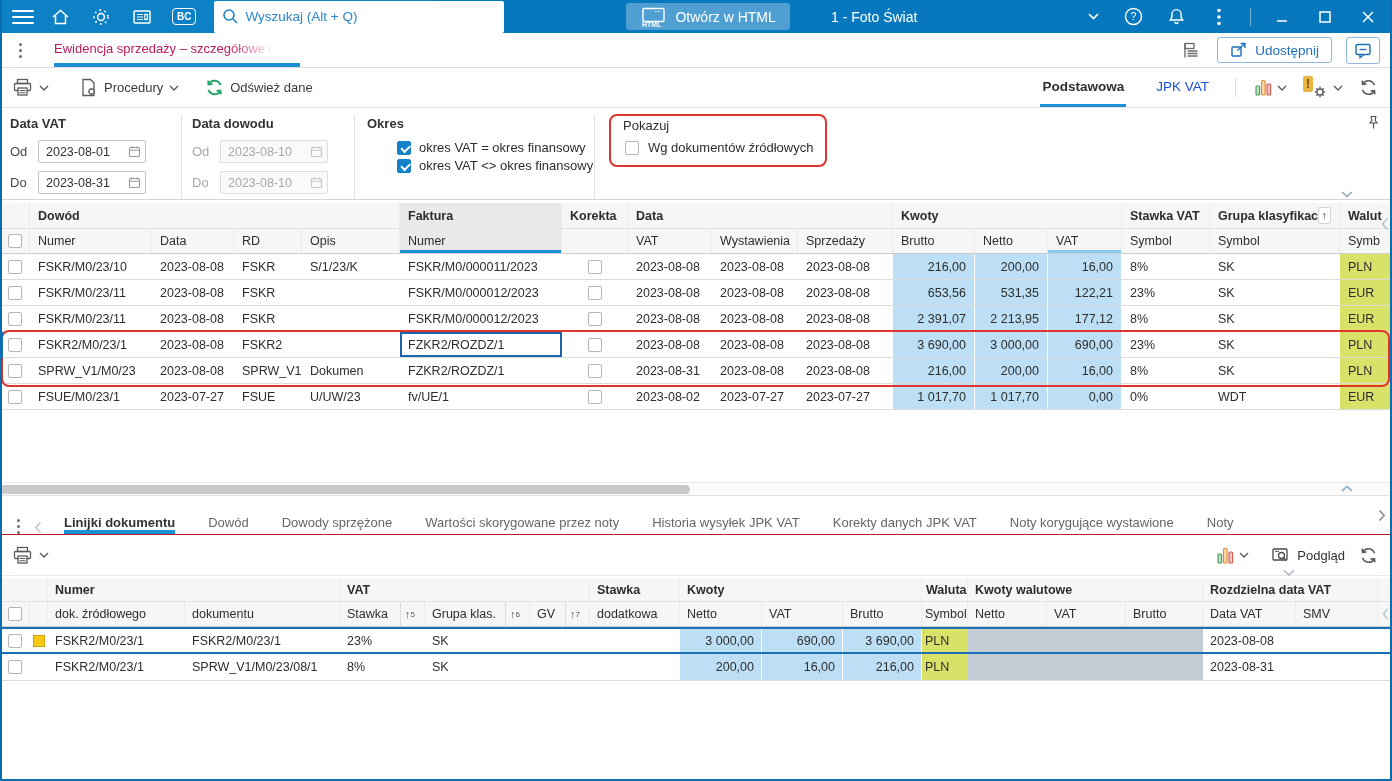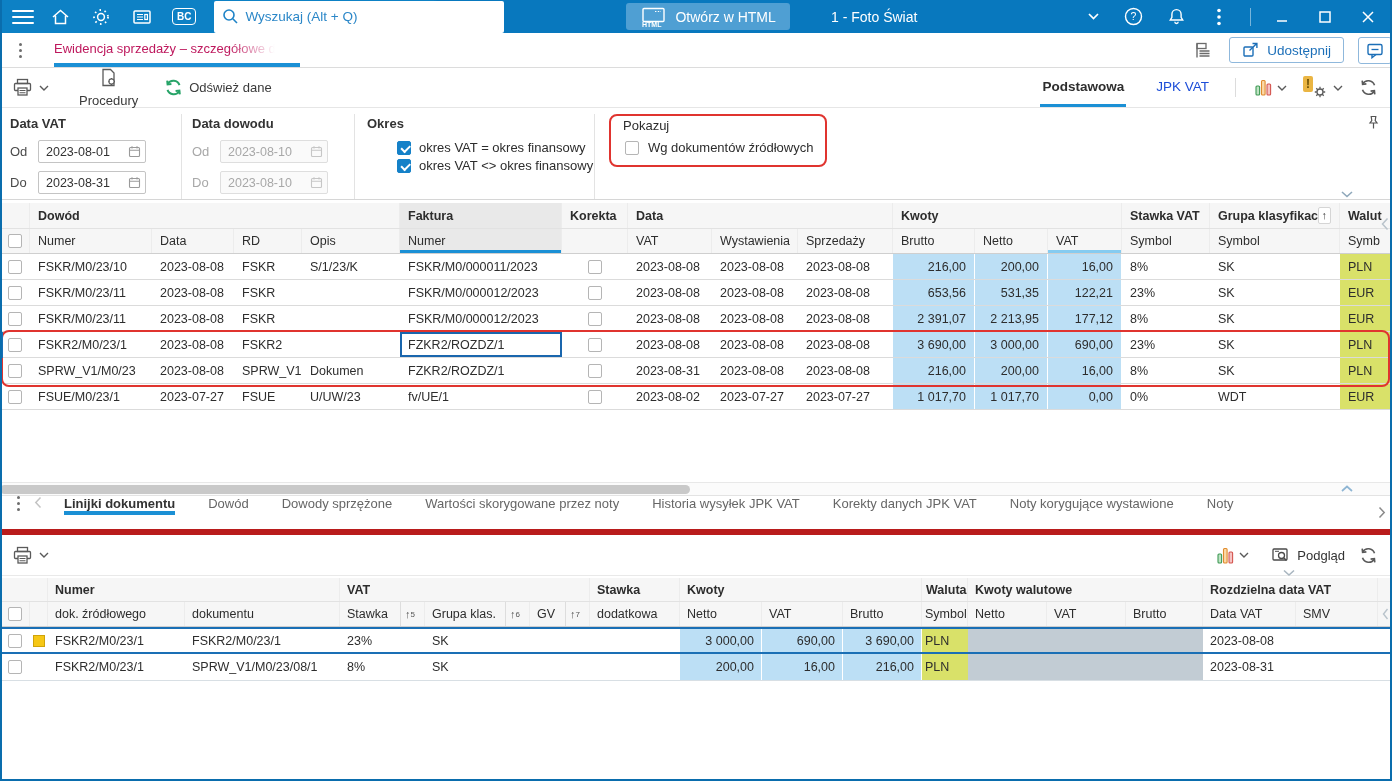--- a/index.html
+++ b/index.html
@@ -24,21 +24,21 @@
   .top-right .tb-icon + .tb-icon { margin-left:0; }
   .tb-sep { width:1px; height:18px; background:rgba(255,255,255,.45); }
 
   
   .tabrow { height:35px; background:#fff; border-bottom:1px solid #dcdcdc; display:flex; align-items:stretch; }
   .dots-v { width:4px; display:flex; flex-direction:column; gap:3px; align-items:center; justify-content:center; margin:0 0 0 18px; cursor:pointer; }
   .dots-v i { width:3px; height:3px; border-radius:50%; background:#6d6d6d; }
   .doc-tab { margin-left:32px; width:246px; display:flex; align-items:center; border-bottom:4px solid #1b90d5; cursor:pointer; }
   .doc-tab .ttl { position:relative; font-weight:normal; color:#be185d; white-space:nowrap; overflow:hidden; max-width:240px; }
   .doc-tab .ttl::after { content:""; position:absolute; top:0; right:0; bottom:0; width:55px; background:linear-gradient(to right, rgba(255,255,255,0), #fff 85%); }
-  .tabrow-right { margin-left:auto; display:flex; align-items:center; gap:14px; }
+  .tabrow-right { margin-left:auto; display:flex; align-items:center; gap:14px; padding-right:12px; }
   .btn-outline { display:flex; align-items:center; gap:8px; border:1px solid #8fb8dc; border-radius:3px; color:#1c6fb8; padding:4px 12px; font-size:13.5px; cursor:pointer; background:#fff; }
   .btn-sq { border:1px solid #8fb8dc; border-radius:3px; padding:4px 7px; display:flex; align-items:center; cursor:pointer; background:#fff; }
 
   
   .toolbar { height:40px; display:flex; align-items:stretch; border-bottom:1px solid #e6e6e6; padding:0 14px 0 12px; }
   .tool { display:flex; align-items:center; gap:6px; color:#3a3a3a; cursor:pointer; font-size:13px; }
   .tool + .tool { margin-left:24px; }
   .chev { display:inline-flex; }
   .toolbar-right { margin-left:auto; display:flex; align-items:stretch; gap:0; }
   .view-tab { display:flex; align-items:center; padding:0 2px; margin:0 14px; border-bottom:3px solid transparent; color:#1d4ed8; cursor:pointer; font-size:13.5px; }
@@ -92,21 +92,21 @@
   .selbar { position:absolute; left:0; width:3px; background:#1a6fb5; z-index:11; }
   .grid-empty { height:72px; }
   .edge-chev { position:absolute; right:3px; top:14px; }
 
   
   .hscroll { position:relative; height:14px; background:#fbfbfb; border-top:1px solid #e8e8e8; border-bottom:1px solid #e3e3e3; }
   .hthumb { position:absolute; left:0; top:2px; height:9px; width:690px; background:#c9c9c9; border-radius:5px; cursor:pointer; }
   .hscroll .up-chev { position:absolute; right:38px; top:1px; cursor:pointer; }
 
   
-  .btabs { position:relative; height:39px; display:flex; align-items:flex-start; border-bottom:6px solid #b91c1c; overflow:hidden; }
+  .btabs { position:relative; height:39px; display:flex; align-items:flex-end; border-bottom:1px solid #b91c1c; overflow:hidden; }
   .btabs .dots-v { margin-left:16px; }
   .btab-scroll { display:flex; align-items:center; margin-left:14px; color:#b9b9b9; }
   .btab-list { display:flex; align-items:stretch; gap:33px; margin-left:22px; white-space:nowrap; }
   .btab { display:flex; align-items:center; color:#666; cursor:pointer; border-bottom:4px solid transparent; font-size:13px; }
   .btab.active { color:#333; font-weight:bold; border-bottom-color:#1b90d5; }
   .btab-next { position:absolute; right:6px; top:0; bottom:0; display:flex; align-items:center; padding-left:18px; background:linear-gradient(to right, rgba(255,255,255,0), #fff 45%); cursor:pointer; }
 
   
   .btoolbar { position:relative; height:41px; display:flex; align-items:center; padding:0 14px 0 12px; border-bottom:1px solid #e9e9e9; }
   .btoolbar-right { margin-left:auto; display:flex; align-items:center; gap:14px; }
@@ -271,21 +271,21 @@
             <rect x="6" y="10" width="9" height="7" stroke="#5a5a5a" stroke-width="1.3" fill="#fff"></rect>
             <path d="M7.5 12.5 h6 M7.5 14.7 h6" stroke="#5a5a5a" stroke-width="1.1"></path>
           </svg>
       </span>
       <span class="chev">
         <svg width="10" height="6" viewBox="0 0 10 6">
             <path d="M1 1 L5 5 L9 1" stroke="#5a5a5a" stroke-width="1.4" fill="none"></path>
           </svg>
       </span>
     </div>
-    <div class="tool" style="margin-left:30px;flex-direction:column;">
+    <div class="tool" style="margin-left:30px;">
       <span>
         <svg width="19" height="19" viewBox="0 0 19 19">
             <path d="M4 1.5 h7.5 l3.5 3.5 v12.5 h-11 z" stroke="#5a5a5a" stroke-width="1.3" fill="none"></path>
             <circle cx="12.5" cy="13.5" r="2.6" stroke="#5a5a5a" stroke-width="1.1" fill="#fff"></circle>
             <path d="M12.5 10 v1 M12.5 16 v1 M9.5 13.5 h1 M15 13.5 h1" stroke="#5a5a5a" stroke-width="1.1"></path>
           </svg>
       </span>
       <span>Procedury</span>
       <span class="chev">
         <svg width="10" height="6" viewBox="0 0 10 6">

